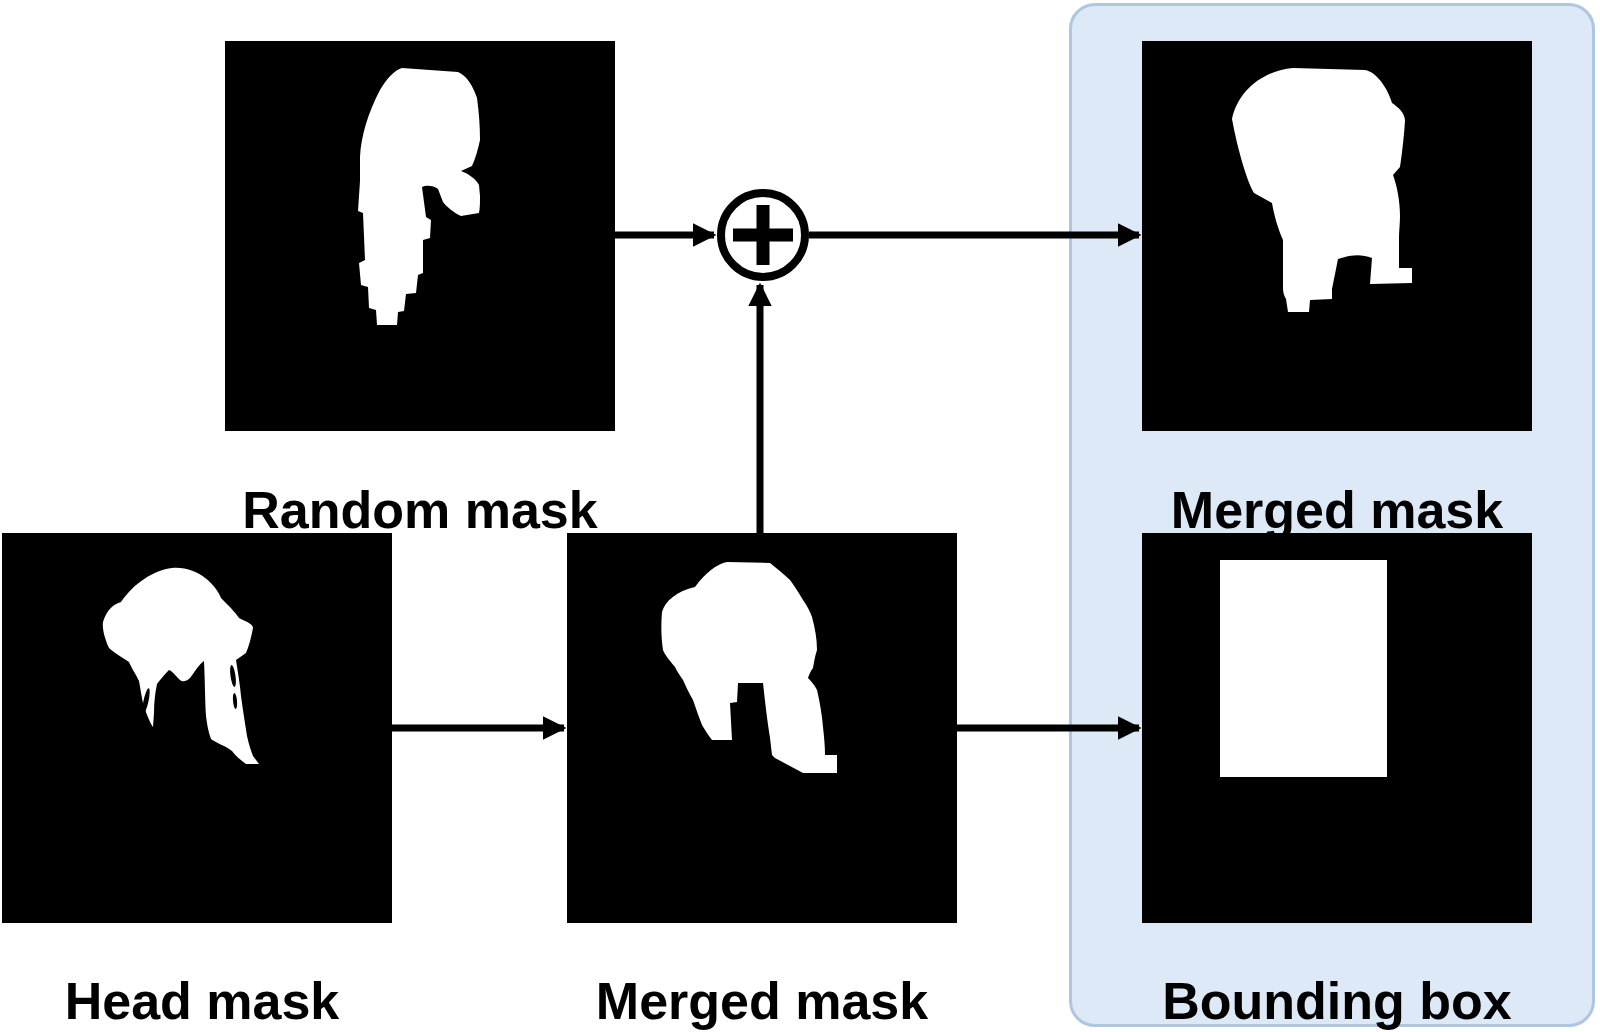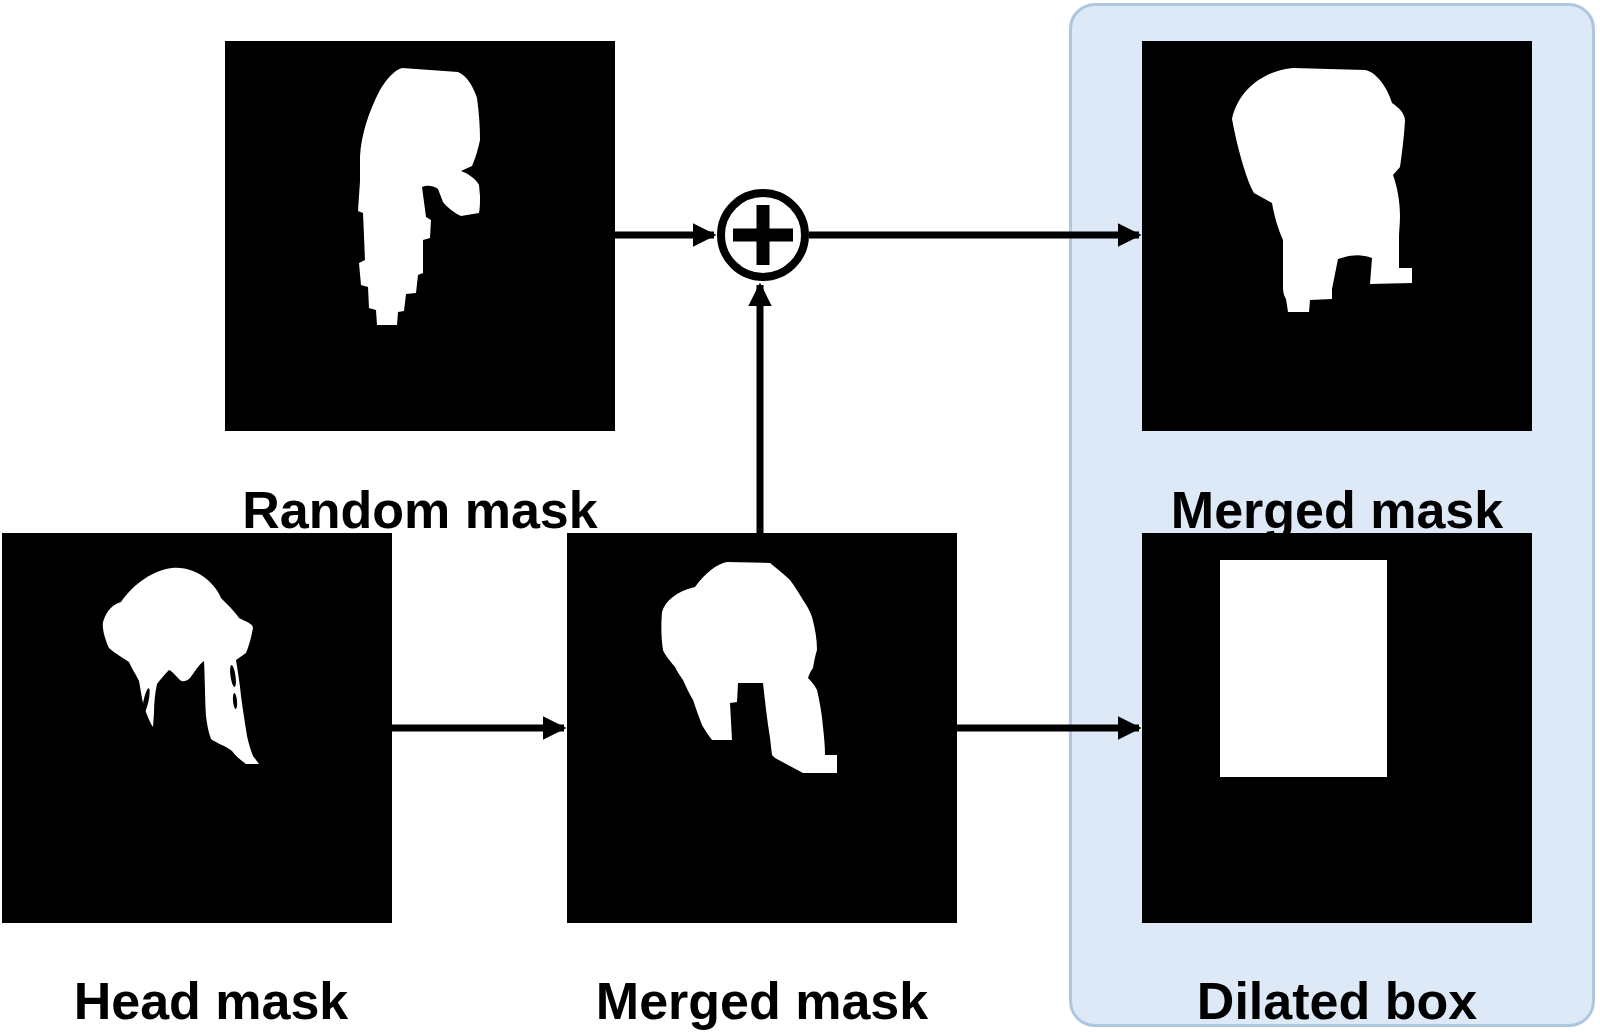--- a/index.html
+++ b/index.html
@@ -47,42 +47,42 @@
   <div class="caption" style="left:225px;top:445px">Random mask</div>
 
   <div class="mask" style="left:2px;top:533px">
     <svg viewBox="0 0 390 390">
       <path class="fg" d="M101 89 C105 76 112 71 119 69 C132 50 152 37 170 35 C196 33 214 52 219 65 C227 73 233 79 237 85 C245 89 251 91 251 95 C249 105 247 113 244 120 L234 127 C236 140 238 152 239 163 C241 178 243 190 245 203 C247 212 249 218 251 223 L257 231 L244 231 C238 227 233 222 230 218 C224 213 214 210 209 206 C206 198 205 191 204 183 C203 168 203 148 202 128 C197 131 192 140 188 145 C184 149 180 149 178 147 C173 142 170 138 167 137 C162 142 158 147 155 151 C153 160 152 170 152 180 L151 194 C148 190 144 180 141 170 C139 160 138 153 137 148 C133 140 129 134 127 129 C120 124 112 120 107 115 C103 106 100 96 101 89 Z"></path>
       <ellipse class="bgdetail" cx="144" cy="168" rx="2.5" ry="13" transform="rotate(12 144 168)"></ellipse>
       <ellipse class="bgdetail" cx="231" cy="143" rx="2.5" ry="11" transform="rotate(-8 231 143)"></ellipse>
       <ellipse class="bgdetail" cx="233" cy="168" rx="2" ry="8" transform="rotate(-5 233 168)"></ellipse>
     </svg>
   </div>
-  <div class="caption" style="left:16px;top:936px">Head mask</div>
+  <div class="caption" style="left:7px;top:936px">Head mask</div>
 
   <div class="mask" style="left:567px;top:533px">
     <svg viewBox="0 0 390 390">
       <path class="fg" d="M95 79 C98 68 110 58 128 54 C138 40 150 31 160 29 L203 30 C210 36 217 41 223 47 C228 54 232 60 236 67 C240 73 243 78 245 84 C248 95 250 106 250 117 C248 123 247 129 246 135 C243 139 242 142 241 145 C245 149 248 153 250 157 C253 170 255 182 256 194 C257 203 258 213 258 222 L270 222 L270 240 L236 240 L208 225 L205 222 L203 205 C200 187 198 168 196 150 L171 150 L170 169 L163 170 L165 207 L145 207 C141 202 138 197 135 192 C132 184 129 176 126 167 C122 160 119 154 116 147 C113 143 110 138 108 134 C103 128 98 122 96 117 C94 104 94 91 95 79 Z"></path>
     </svg>
   </div>
   <div class="caption" style="left:567px;top:936px">Merged mask</div>
 
   <div class="mask" style="left:1142px;top:41px">
     <svg viewBox="0 0 390 390">
       <path class="fg" d="M151 27 L223 29 C235 31 246 48 250 62 C256 66 263 72 263 80 C262 96 260 112 258 126 L251 134 C255 145 258 160 258 175 C258 182 257 190 257 196 L257 227 L270 227 L270 242 L228 243 L230 217 C220 213 210 214 203 216 L196 218 C194 228 192 238 190 248 L190 258 L168 259 L167 271 L146 271 L144 258 C142 255 141 251 141 247 L141 199 C136 188 132 174 130 162 L112 152 C105 140 96 110 90 78 C96 50 120 30 151 27 Z"></path>
     </svg>
   </div>
   <div class="caption" style="left:1142px;top:445px">Merged mask</div>
 
   <div class="mask" style="left:1142px;top:533px">
     <svg viewBox="0 0 390 390">
       <rect class="fg" x="78" y="27" width="167" height="217"></rect>
     </svg>
   </div>
-  <div class="caption" style="left:1142px;top:936px">Dilated box</div>
+  <div class="caption" style="left:1142px;top:936px">Bounding box</div>
 
   <svg class="overlay" viewBox="0 0 1600 1032">
     <defs>
       <marker id="ah" viewBox="0 0 10 10" refX="9" refY="5" markerWidth="3.4" markerHeight="3.4" orient="auto-start-reverse">
         <path d="M0 0 L10 5 L0 10 Z" fill="#000"></path>
       </marker>
     </defs>
     <line x1="614" y1="235" x2="714" y2="235" marker-end="url(#ah)"></line>
     <line x1="809" y1="235" x2="1139" y2="235" marker-end="url(#ah)"></line>
     <line x1="760" y1="533" x2="760" y2="285" marker-end="url(#ah)"></line>

